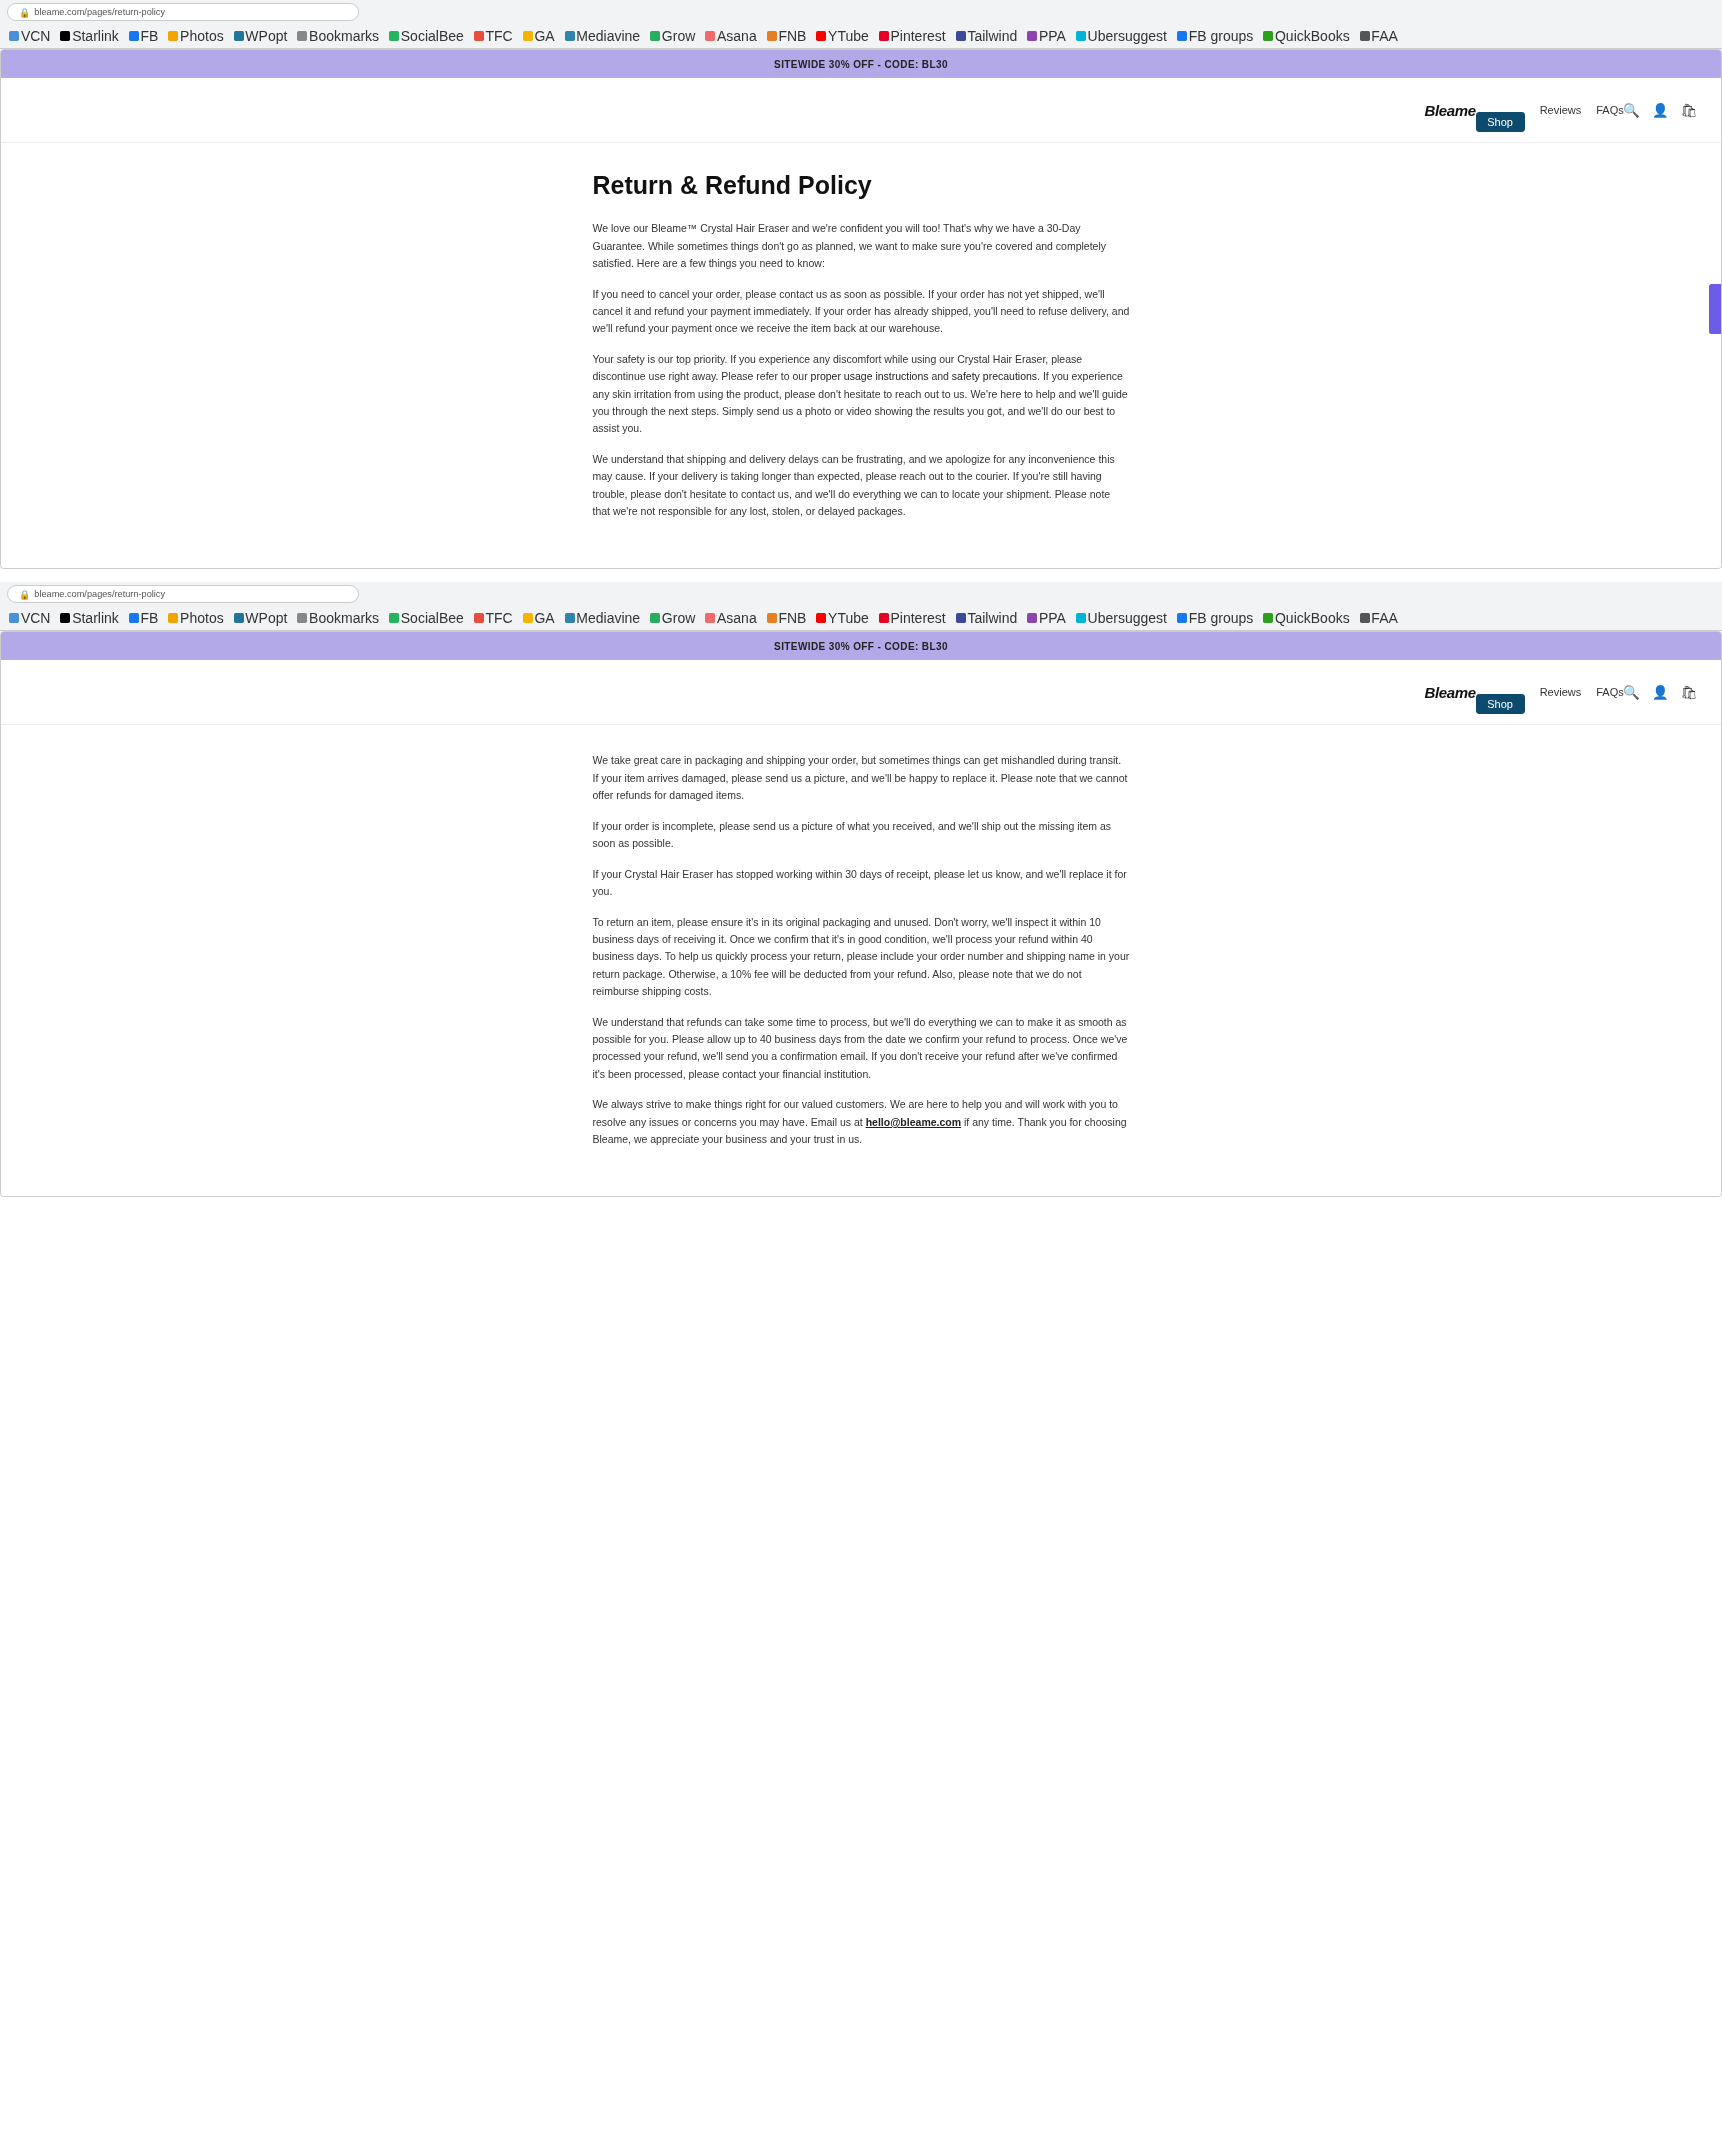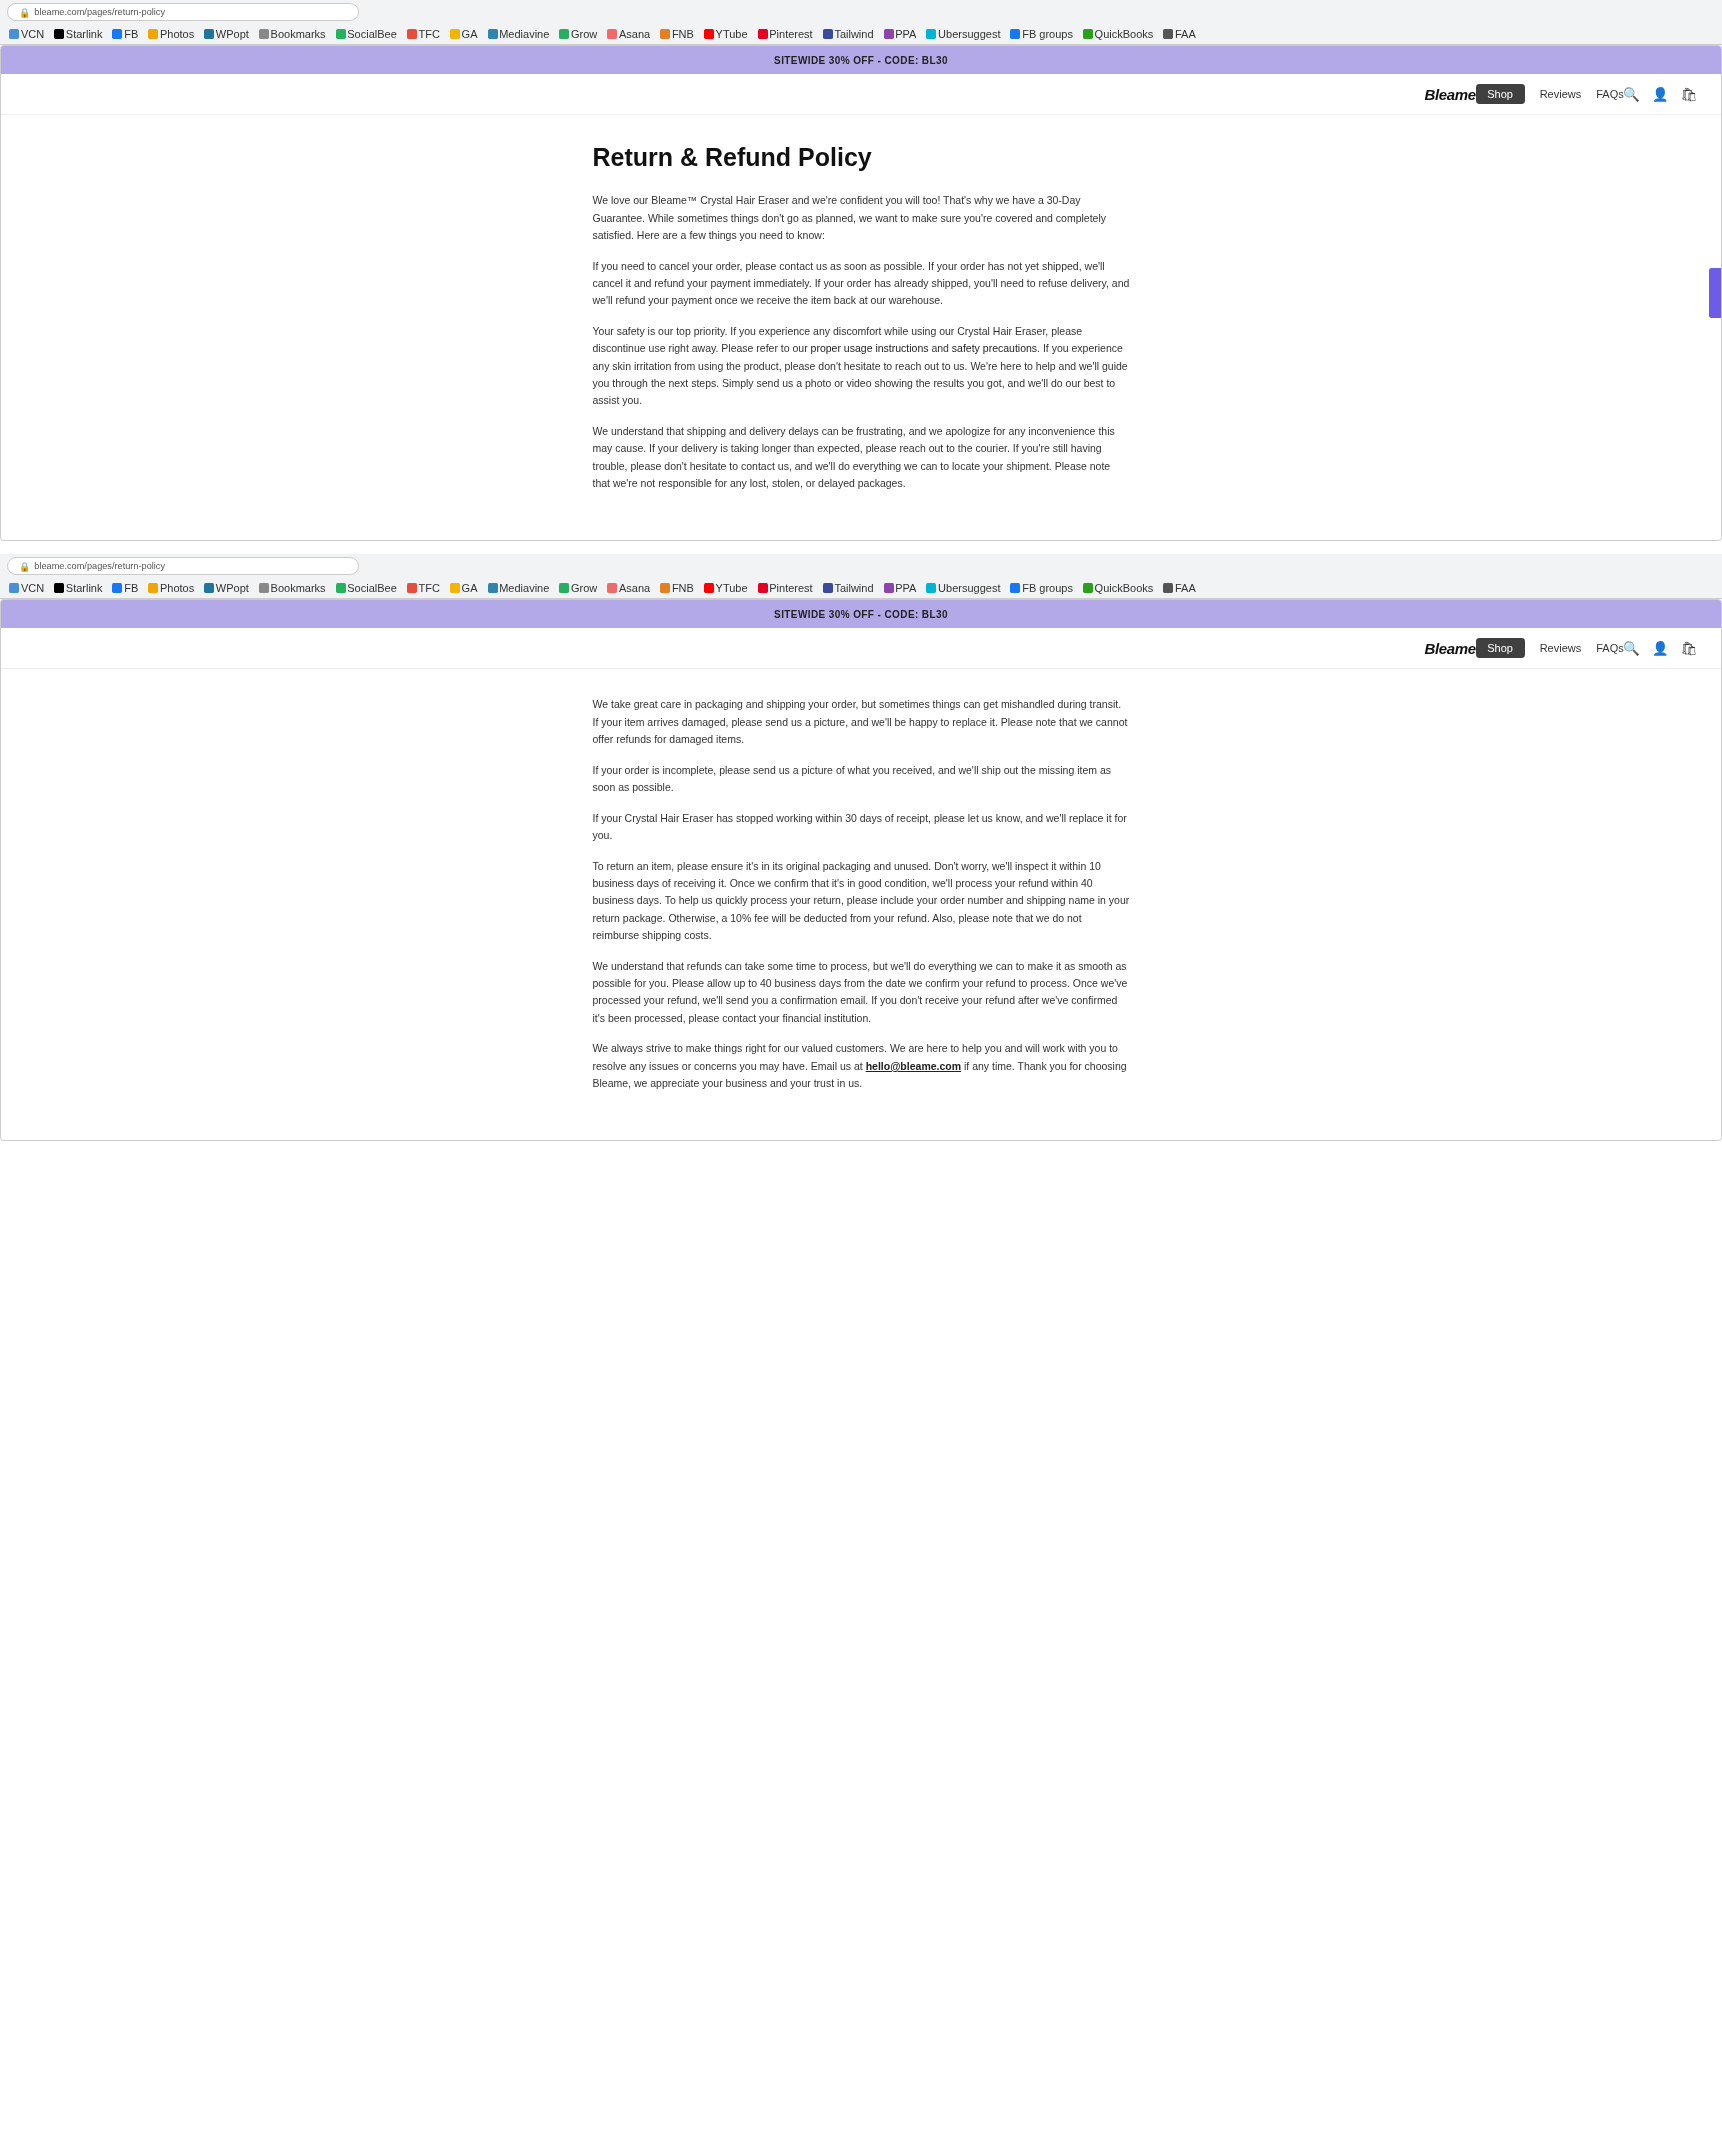--- a/index.html
+++ b/index.html
@@ -24,21 +24,21 @@
       margin-bottom: 3.4px;
       width: 352px;
     }
     .browser-address-bar span { margin-left: 3.4px; }
     .browser-bookmarks {
       display: flex;
       align-items: center;
       gap: 5px;
       padding: 2.5px 0 3.4px;
       overflow: hidden;
-      font-size: 11px;
+      font-size: 14px;
       color: #333;
       flex-wrap: nowrap;
     }
     .bookmark-item {
       display: flex;
       align-items: center;
       gap: 1.7px;
       white-space: nowrap;
       cursor: pointer;
       padding: 0.8px 2.5px;
@@ -92,24 +92,25 @@
       align-items: center;
       gap: 15px;
     }
     .nav-link {
       font-size: 11px;
       color: #333;
       cursor: pointer;
       text-decoration: none;
     }
     .nav-link.active {
-      background: #404040;
+      background: #0c4a6e;
       color: #fff;
       padding: 4.2px 11.7px;
       border-radius: 3.4px;
+      margin-top: 24px;
     }
     .nav-icons {
       display: flex;
       align-items: center;
       gap: 11.7px;
     }
     .nav-icon { cursor: pointer; font-size: 13.4px; color: #333; }
 
     
     .page-content {

